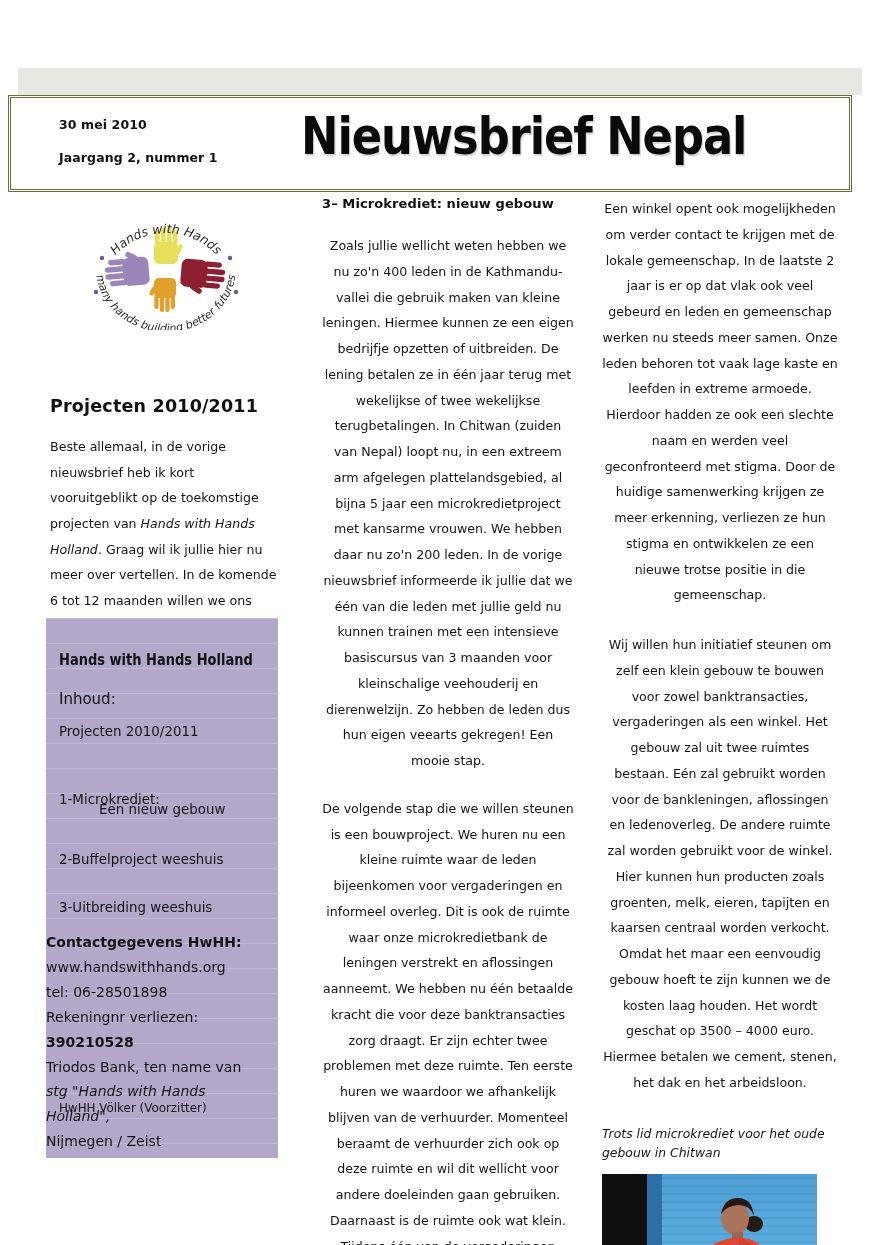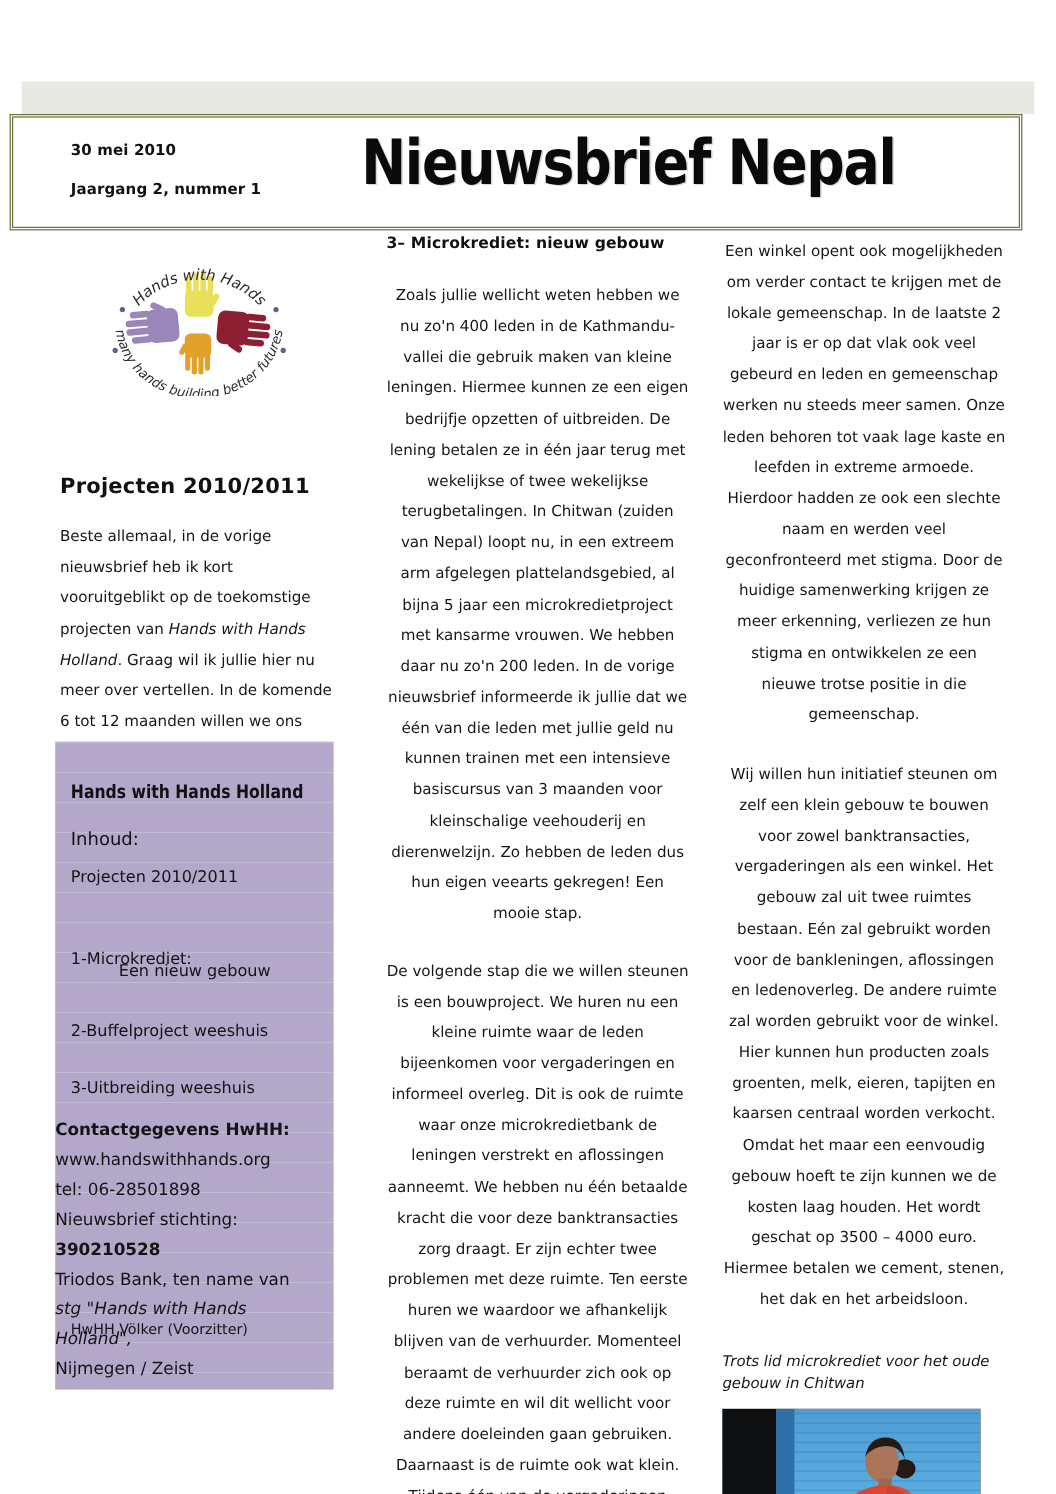--- a/index.html
+++ b/index.html
@@ -222,21 +222,21 @@
       <div class="pb-item" style="top:104px;">Projecten 2010/2011</div>
       <div class="pb-item" style="top:172px;">1-Microkrediet:</div>
       <div class="pb-item indent" style="top:182px;">Een nieuw gebouw</div>
       <div class="pb-item" style="top:232px;">2-Buffelproject weeshuis</div>
       <div class="pb-item" style="top:280px;">3-Uitbreiding weeshuis</div>
 
       <div class="pb-contact">
         <div class="b">Contactgegevens HwHH:</div>
         <div>www.handswithhands.org</div>
         <div>tel: 06-28501898</div>
-        <div><span>Nieuwsbrief stichting: </span><span class="b">390210528</span></div>
+        <div><span>Rekeningnr verliezen: </span><span class="b">390210528</span></div>
         <div>Triodos Bank, ten name van</div>
         <div class="it">stg "Hands with Hands Holland",</div>
         <div>Nijmegen / Zeist</div>
       </div>
 
       <div class="pb-bestuur">
         <div>HwHH Völker (Voorzitter)</div>
       </div>
     </div>
   </div>

